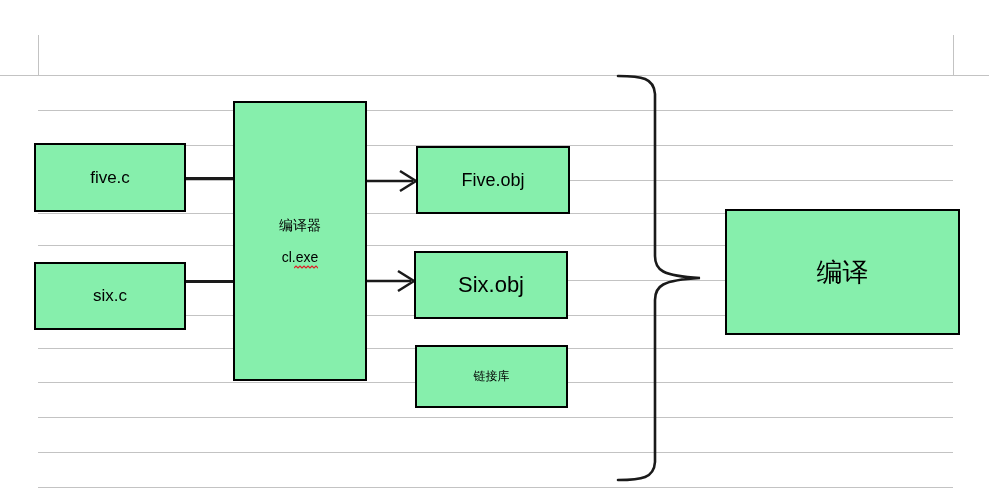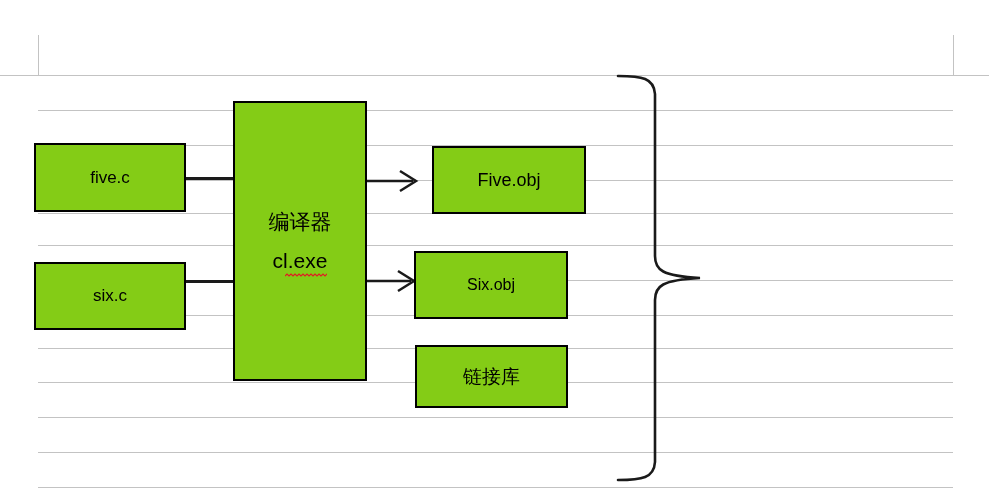--- a/index.html
+++ b/index.html
@@ -34,41 +34,41 @@
   .vrule {
     position: absolute;
     width: 1px;
     background: #c3c3c3;
   }
 
   
   .box {
     position: absolute;
     box-sizing: border-box;
-    background: #84cc16;
+    background: #86efac;
     border: 2.5px solid #000000;
     display: flex;
     align-items: center;
     justify-content: center;
     color: #000000;
     z-index: 5;
   }
   .box .label {
     display: block;
     text-align: center;
     line-height: 1.25;
     white-space: nowrap;
   }
 
   .box-five     { left: 34px;  top: 143px; width: 152px; height: 69px;  font-size: 17px; }
   .box-six      { left: 34px;  top: 250px; width: 152px; height: 68px;  font-size: 17px; margin-top: 12px; }
-  .box-compiler { left: 233px; top: 101px; width: 134px; height: 280px; font-size: 21px; }
-  .box-fiveobj  { left: 432px; top: 146px; width: 154px; height: 68px;  font-size: 18px; }
-  .box-sixobj   { left: 414px; top: 251px; width: 154px; height: 68px;  font-size: 16px; }
-  .box-linklib  { left: 415px; top: 345px; width: 153px; height: 63px;  font-size: 19px; }
+  .box-compiler { left: 233px; top: 101px; width: 134px; height: 280px; font-size: 14px; }
+  .box-fiveobj  { left: 416px; top: 146px; width: 154px; height: 68px;  font-size: 18px; }
+  .box-sixobj   { left: 414px; top: 251px; width: 154px; height: 68px;  font-size: 22px; }
+  .box-linklib  { left: 415px; top: 345px; width: 153px; height: 63px;  font-size: 12px; }
   .box-result   { left: 725px; top: 209px; width: 235px; height: 126px; font-size: 26px; }
 
   .cjk { font-family: "DejaVu Sans", "Liberation Sans", sans-serif; }
 
   .compiler-inner {
     display: flex;
     flex-direction: column;
     gap: 14px;
     align-items: center;
   }
@@ -177,14 +177,17 @@
   </div>
 
   <div class="box box-sixobj">
     <span class="label">Six.obj</span>
   </div>
 
   <div class="box box-linklib">
     <span class="label cjk">链接库</span>
   </div>
 
+  <div class="box box-result">
+    <span class="label cjk">编译</span>
+  </div>
 
 </div>
 
 </body></html>

